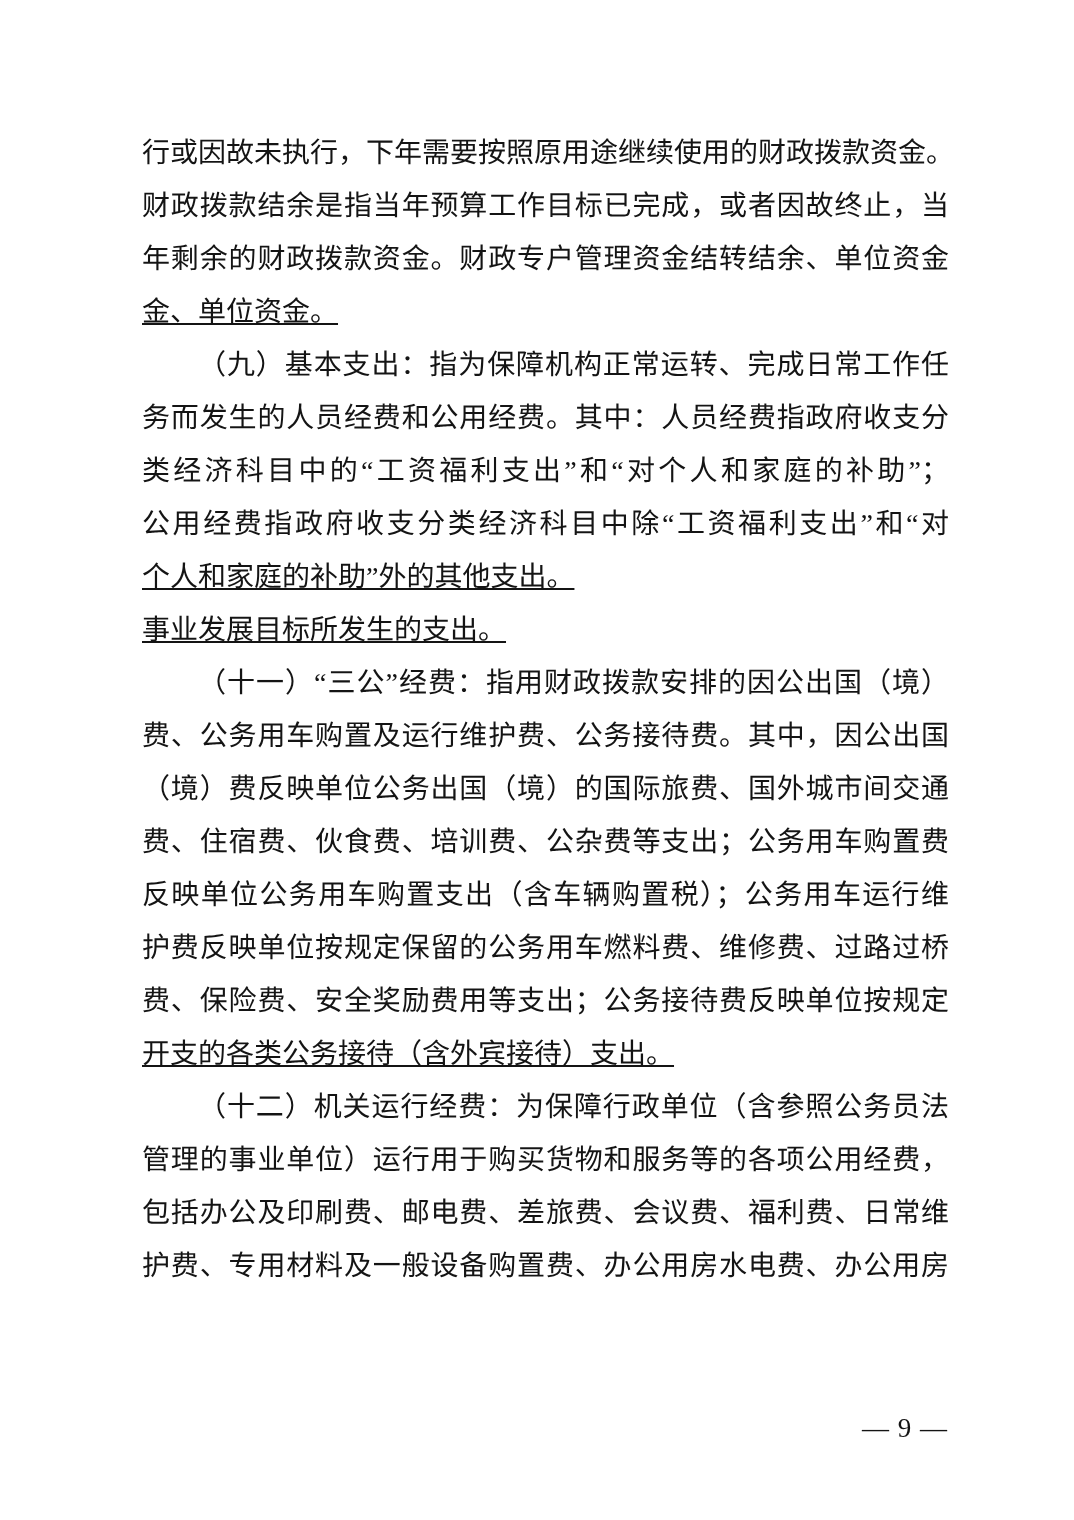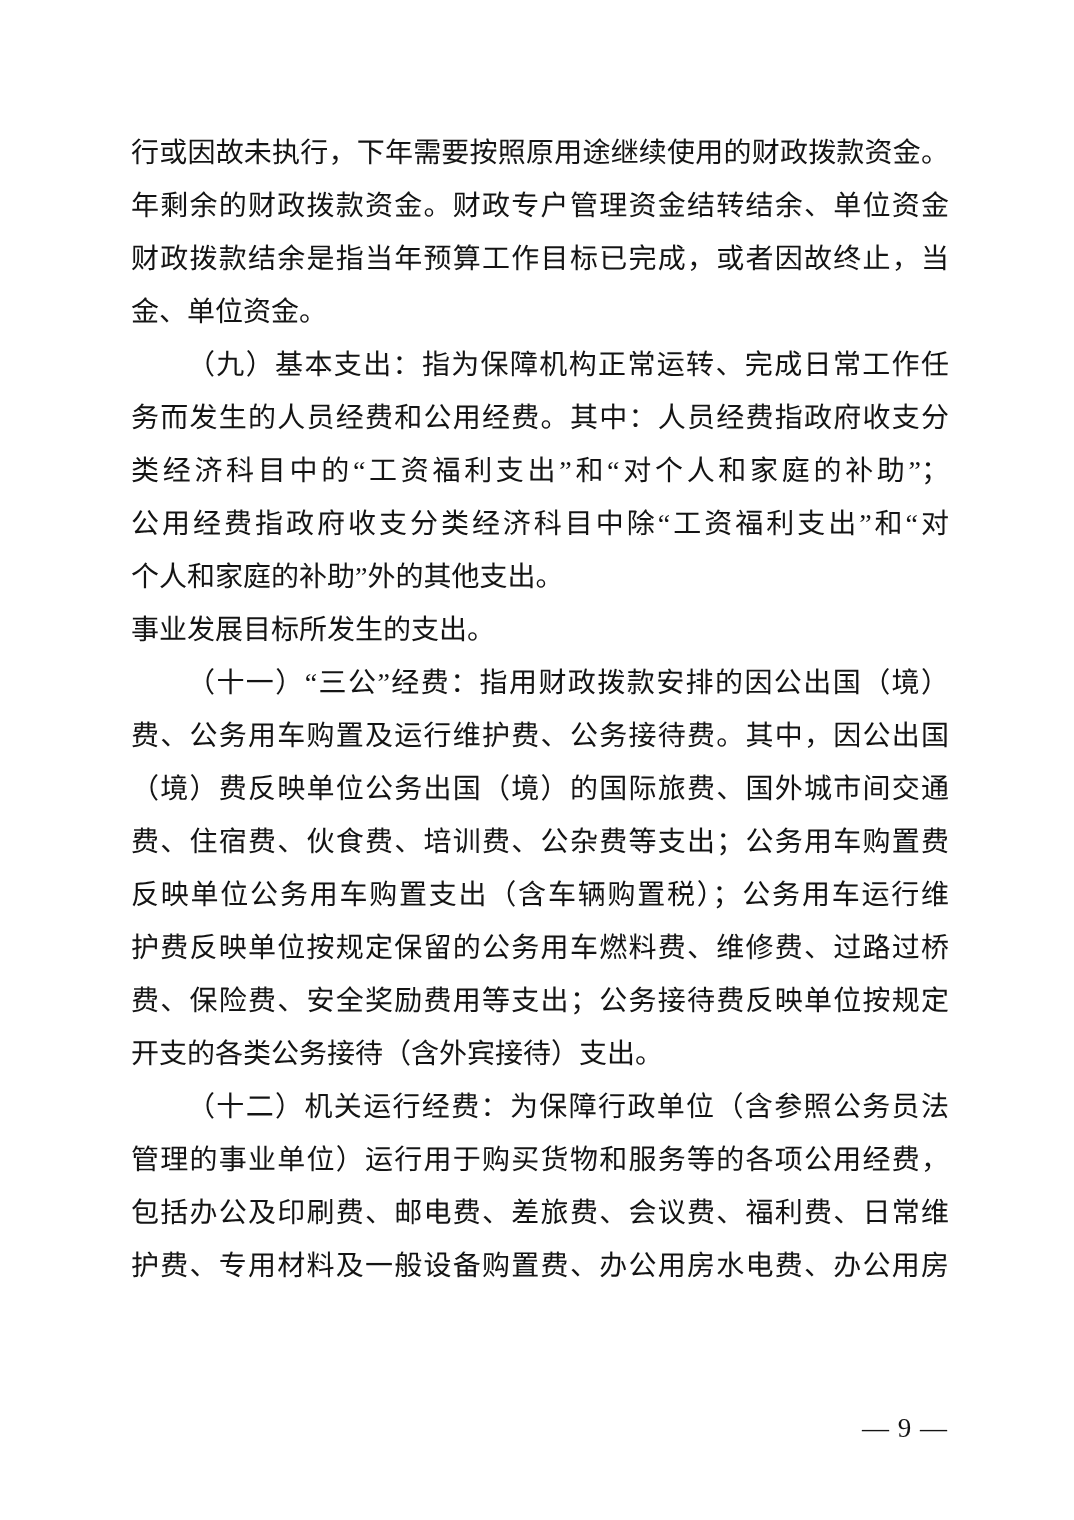--- a/index.html
+++ b/index.html
@@ -28,23 +28,25 @@
   }
   .line {
     font-size: 28px;
     line-height: 53px;
     height: 53px;
     text-align: justify;
     text-align-last: justify;
     text-justify: inter-character;
     white-space: nowrap;
     letter-spacing: 0;
+    margin-left: 11px;
   }
   .line.lastline {
     text-align-last: left;
+    text-decoration: underline;
   }
   .line.indent {
     text-indent: 56px;
   }
   .bold-lead {
     font-weight: 400;
   }
   .page-number {
     position: absolute;
     top: 1410px;
@@ -56,22 +58,22 @@
     text-align: right;
   }
 </style>
 </head>
 <body>
 
 <div class="page">
   <div class="text-block">
       <div class="paragraph">
         <div class="line">行或因故未执行，下年需要按照原用途继续使用的财政拨款资金。</div>
+        <div class="line">财政拨款结余是指当年预算工作目标已完成，或者因故终止，当</div>
         <div class="line">年剩余的财政拨款资金。财政专户管理资金结转结余、单位资金</div>
-        <div class="line">财政拨款结余是指当年预算工作目标已完成，或者因故终止，当</div>
         <div class="line lastline">金、单位资金。</div>
       </div>
       <div class="paragraph">
         <div class="line indent"><span class="bold-lead">（九）基本支出：</span>指为保障机构正常运转、完成日常工作任</div>
         <div class="line">务而发生的人员经费和公用经费。其中：人员经费指政府收支分</div>
         <div class="line">类经济科目中的“工资福利支出”和“对个人和家庭的补助”；</div>
         <div class="line">公用经费指政府收支分类经济科目中除“工资福利支出”和“对</div>
         <div class="line lastline">个人和家庭的补助”外的其他支出。</div>
       </div>
       <div class="paragraph">

